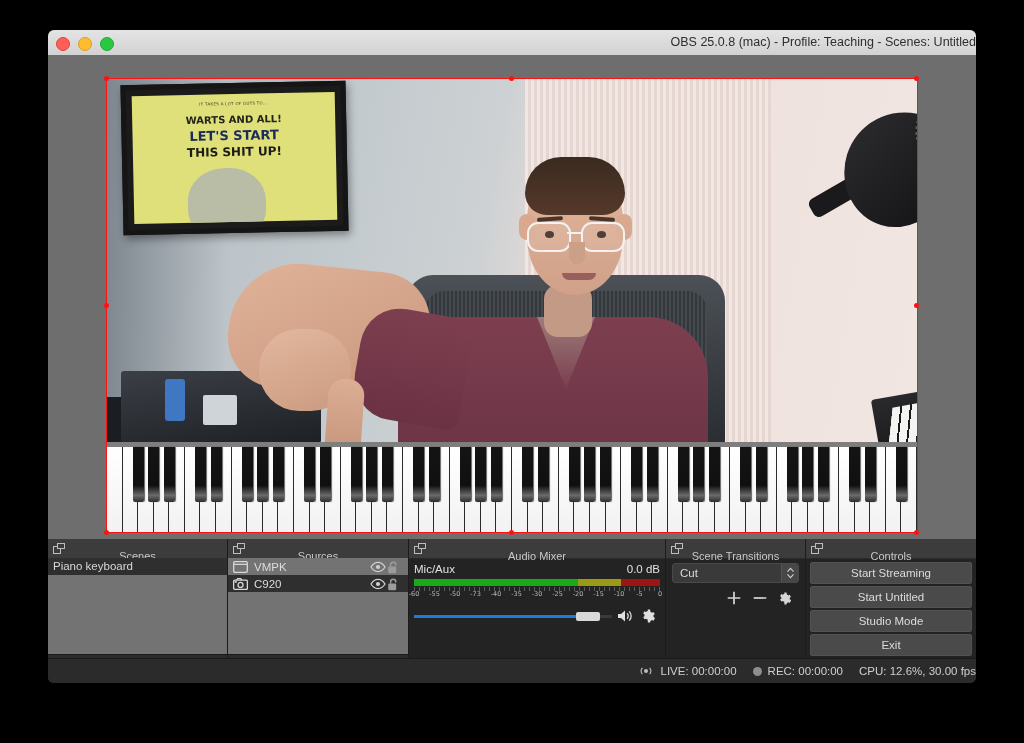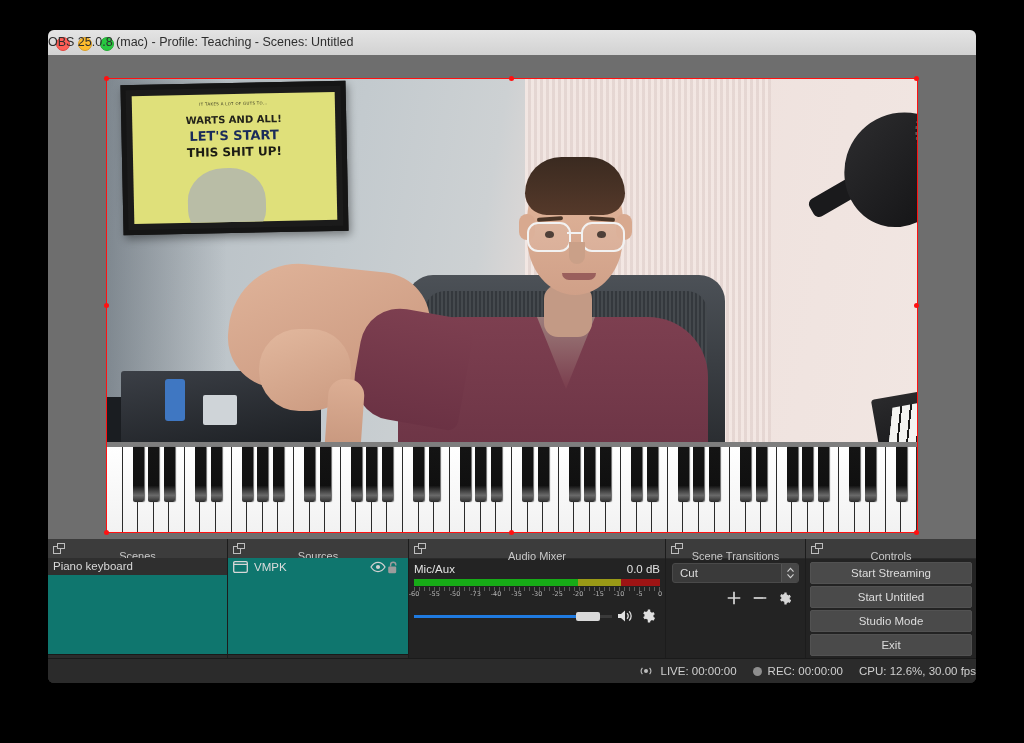--- a/index.html
+++ b/index.html
@@ -13,21 +13,21 @@
     box-shadow:0 6px 22px rgba(0,0,0,.75);}
 
   .titlebar{height:25px;background:linear-gradient(#e4e4e4,#d2d2d2);
     border-bottom:1px solid #b4b4b4;position:relative;}
   .lights{position:absolute;left:8px;top:7px;display:flex;gap:8px;}
   .light{width:12px;height:12px;border-radius:50%;}
   .l-red{background:#ff5f57;border:1px solid #e0443e;}
   .l-yellow{background:#febc2e;border:1px solid #d89d26;}
   .l-green{background:#28c840;border:1px solid #22a934;}
   .title{position:absolute;left:0;right:0;top:0;height:25px;line-height:25px;
-    text-align:left;font-size:12.5px;color:#2e2e2e;}
+    text-align:right;font-size:12.5px;color:#2e2e2e;}
 
   
   .preview-wrap{position:absolute;left:0;top:25px;width:928px;height:484px;background:#6e6e6e;}
   .preview{position:absolute;left:58px;top:23px;width:812px;height:455px;overflow:hidden;
     border:1px solid #ff1111;box-sizing:border-box;}
 
   .cam{position:absolute;left:0;top:0;width:810px;height:363px;overflow:hidden;background:#b9bfc4;}
   
   .wall{position:absolute;inset:0;
     background:linear-gradient(100deg,#b4bcc2 0%,#c3cace 30%,#cdd1d3 46%,#e7dcd8 56%,#efe2de 72%,#f1e6e2 100%);}
@@ -128,21 +128,21 @@
   .docks{position:absolute;left:0;top:509px;width:928px;height:144px;background:#1c1c1c;}
   .dock{position:absolute;top:0;height:144px;background:#232323;}
   .dock-head{height:19px;background:#3c3c3c;position:relative;border-bottom:1px solid #2a2a2a;}
   .dock-title{position:absolute;left:0;right:0;top:0;height:19px;line-height:19px;text-align:center;
     font-size:11px;color:#c8c8c8;margin-top:8px;}
   .dock-float{position:absolute;left:5px;top:4px;width:12px;height:11px;}
   .dock-float i{position:absolute;display:block;border:1.4px solid #bdbdbd;box-sizing:border-box;}
   .dock-float i.a{left:0;top:3px;width:8px;height:8px;}
   .dock-float i.b{left:4px;top:0;width:8px;height:6px;background:#3c3c3c;}
 
-  .list{position:absolute;left:0;right:0;top:19px;bottom:28px;background:#0f766e;overflow:hidden;}
+  .list{position:absolute;left:0;right:0;top:19px;bottom:28px;background:#737373;overflow:hidden;}
   .scene-row{height:17px;line-height:17px;padding-left:5px;font-size:11.5px;color:#d8d8d8;background:#2f2f2f;}
   .src-row{height:17px;display:flex;align-items:center;padding:0 6px 0 5px;font-size:11.5px;color:#dcdcdc;}
   .src-row.sel{background:#2f2f2f;}
   .src-ico{width:15px;height:12px;margin-right:6px;flex:0 0 auto;}
   .src-name{flex:1 1 auto;}
   .src-eye,.src-lock{width:16px;height:12px;flex:0 0 auto;}
 
   .toolbar{position:absolute;left:0;right:0;bottom:0;height:28px;background:#2b2b2b;
     border-top:1px solid #191919;display:flex;align-items:center;}
   .tb-btn{width:26px;height:26px;display:flex;align-items:center;justify-content:center;color:#d6d6d6;}
@@ -426,20 +426,37 @@
               <span class="src-name">VMPK</span>
               <span class="src-eye"><svg width="16" height="12" viewBox="0 0 16 12">
                   <path d="M1 6c2-3.2 4.4-4.6 7-4.6S13 2.8 15 6c-2 3.2-4.4 4.6-7 4.6S3 9.2 1 6z" fill="none" stroke="#d0d0d0" stroke-width="1.3"></path>
                   <circle cx="8" cy="6" r="2.1" fill="#d0d0d0"></circle>
                 </svg></span>
               <span class="src-lock"><svg width="14" height="13" viewBox="0 0 14 13">
                   <rect x="2.2" y="5.6" width="8" height="6.6" rx="1.1" fill="#9c9c9c"></rect>
                   <path d="M4.6 5.6V3.9a2.6 2.6 0 015.2 0v.6" fill="none" stroke="#9c9c9c" stroke-width="1.4"></path>
                 </svg></span>
             </div>
+            <div class="src-row sel">
+              <span class="src-ico"><svg width="15" height="12" viewBox="0 0 15 12">
+                  <rect x="0.6" y="2.2" width="13.8" height="9.2" rx="1.3" fill="none" stroke="#d8d8d8" stroke-width="1.3"></rect>
+                  <path d="M3.6 2.2l1-1.6h3.2l1 1.6" fill="none" stroke="#d8d8d8" stroke-width="1.2"></path>
+                  <circle cx="7.5" cy="6.9" r="2.5" fill="none" stroke="#d8d8d8" stroke-width="1.3"></circle>
+                  <rect x="1.6" y="3.1" width="2.2" height="1.6" fill="#d8d8d8"></rect>
+                </svg></span>
+              <span class="src-name">C920</span>
+              <span class="src-eye"><svg width="16" height="12" viewBox="0 0 16 12">
+                  <path d="M1 6c2-3.2 4.4-4.6 7-4.6S13 2.8 15 6c-2 3.2-4.4 4.6-7 4.6S3 9.2 1 6z" fill="none" stroke="#d0d0d0" stroke-width="1.3"></path>
+                  <circle cx="8" cy="6" r="2.1" fill="#d0d0d0"></circle>
+                </svg></span>
+              <span class="src-lock"><svg width="14" height="13" viewBox="0 0 14 13">
+                  <rect x="2.2" y="5.6" width="8" height="6.6" rx="1.1" fill="#9c9c9c"></rect>
+                  <path d="M4.6 5.6V3.9a2.6 2.6 0 015.2 0v.6" fill="none" stroke="#9c9c9c" stroke-width="1.4"></path>
+                </svg></span>
+            </div>
           </div>
         <div class="toolbar">
           <div class="tb-btn">
             <svg width="14" height="14" viewBox="0 0 14 14">
                 <path d="M7 2v10M2 7h10" stroke="#d6d6d6" stroke-width="1.6"></path>
               </svg>
           </div>
           <div class="tb-btn">
             <svg width="14" height="14" viewBox="0 0 14 14">
                 <path d="M2 7h10" stroke="#d6d6d6" stroke-width="1.6"></path>

